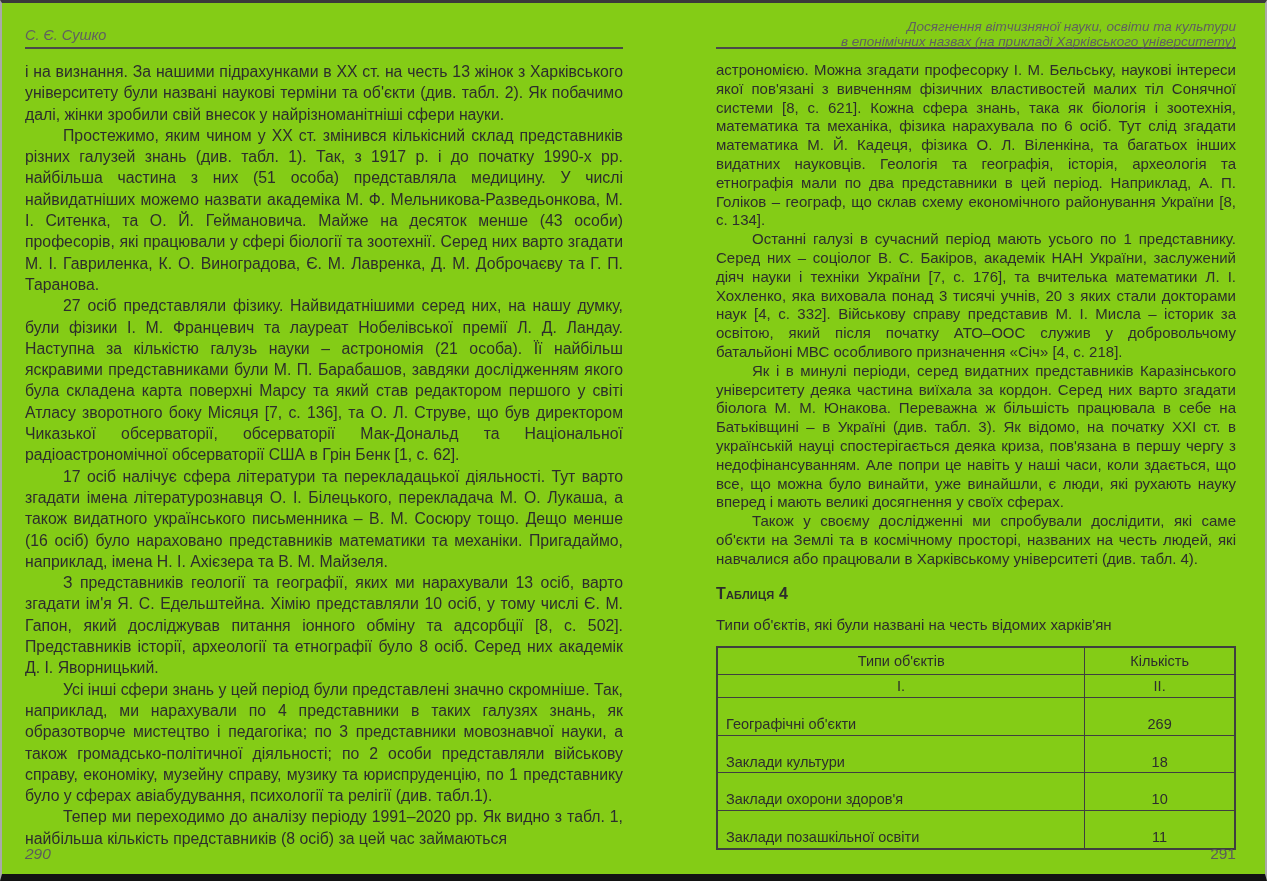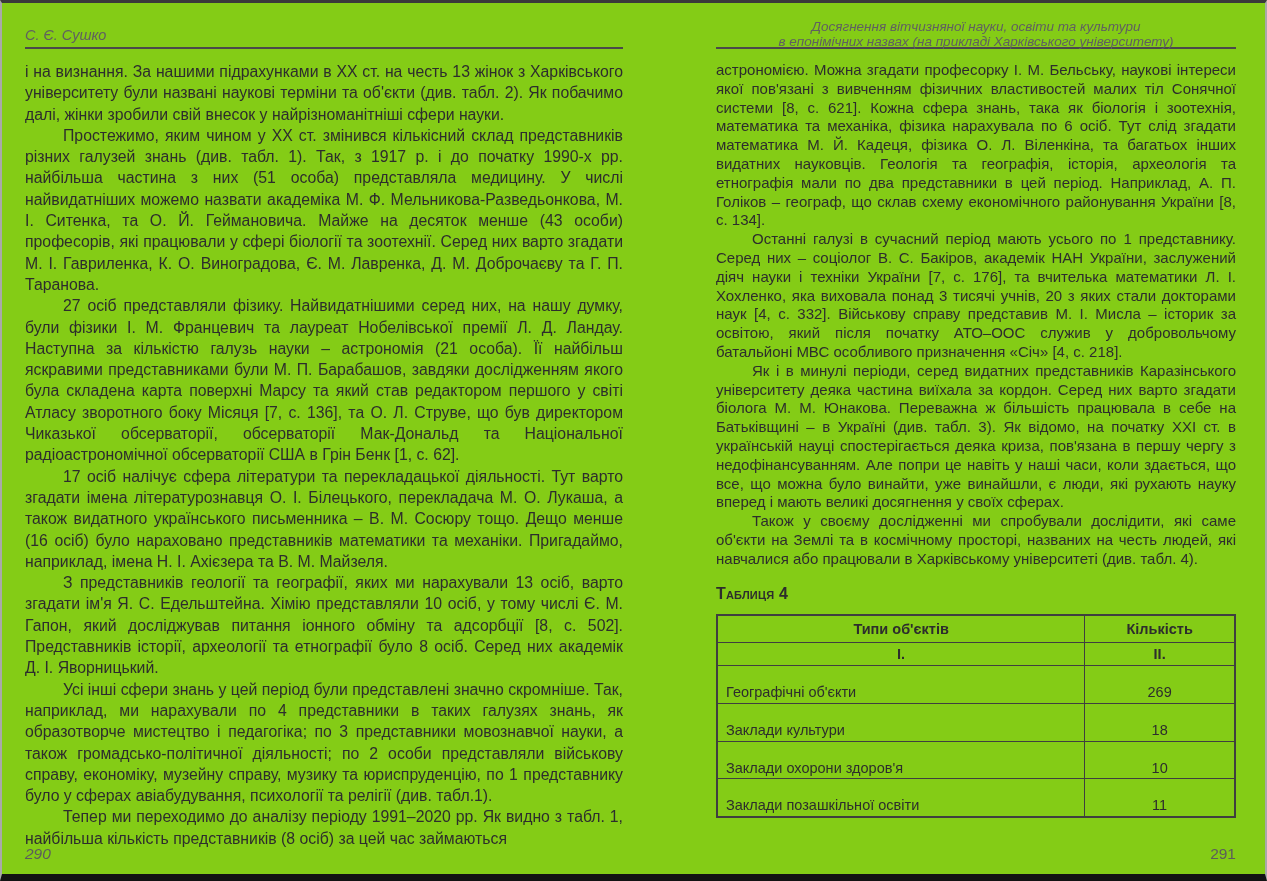--- a/index.html
+++ b/index.html
@@ -16,41 +16,41 @@
   }
   .page { position:absolute; }
   .page-left  { left:23px;  top:20px; width:598px; }
   .page-right { left:714px; top:17px; width:520px; }
 
   .running-head {
     border-bottom:2px solid #4a4a4a;
     color:#606060; font-style:italic;
   }
   .rh-left { height:26px; display:flex; align-items:flex-end; font-size:14.5px; padding-bottom:4px; }
-  .rh-right { height:29px; font-size:13.5px; line-height:14.5px; text-align:center; padding-bottom:3px; }
+  .rh-right { height:29px; font-size:13.5px; line-height:14.5px; text-align:right; padding-bottom:3px; }
 
   .body-text { margin-top:12px; text-align:justify; }
   .body-left  { font-size:15.8px; line-height:21.3px; }
   .body-right { font-size:15px;   line-height:18.8px; }
   .body-text p { margin:0; }
   .body-left  p.indent { text-indent:38px; }
   .body-right p.indent { text-indent:36px; }
 
   .table-heading {
     margin-top:16px; font-weight:bold; font-size:16px;
     font-variant:small-caps; letter-spacing:0.2px;
   }
   .table-caption { margin-top:13px; font-size:15px; }
 
   table.objects {
     margin-top:11px; width:100%; border-collapse:collapse;
     font-size:14.5px; border:2px solid #3f3f3f;
   }
   table.objects th, table.objects td { border:1px solid #3f3f3f; }
-  table.objects th { font-weight:bold; text-align:center; padding:4px 4px 3px; }
+  table.objects th { font-weight:normal; text-align:center; padding:4px 4px 3px; }
   table.objects th.sub { padding:2px 4px 1px; }
   table.objects td { padding:17px 8px 1px; height:21px; }
   table.objects td.type { text-align:left; }
   table.objects td.count { text-align:center; }
   table.objects col.c1 { width:71%; }
   table.objects col.c2 { width:29%; }
 
   .pagenum {
     position:absolute; top:842px; font-size:15.5px; color:#5c5c5c;
   }
@@ -83,20 +83,21 @@
       <div>Досягнення вітчизняної науки, освіти та культури</div>
       <div>в епонімічних назвах (на прикладі Харківського університету)</div>
     </div>
     <div class="body-text body-right">
       <p>астрономією. Можна згадати професорку І. М. Бельську, наукові інтереси якої пов'язані з вивченням фізичних властивостей малих тіл Сонячної системи [8, с. 621]. Кожна сфера знань, така як біологія і зоотехнія, математика та механіка, фізика нарахувала по 6 осіб. Тут слід згадати математика М. Й. Кадеця, фізика О. Л. Віленкіна, та багатьох інших видатних науковців. Геологія та географія, історія, археологія та етнографія мали по два представники в цей період. Наприклад, А. П. Голіков – географ, що склав схему економічного районування України [8, с. 134].</p>
       <p class="indent">Останні галузі в сучасний період мають усього по 1 представнику. Серед них – соціолог В. С. Бакіров, академік НАН України, заслужений діяч науки і техніки України [7, с. 176], та вчителька математики Л. І. Хохленко, яка виховала понад 3 тисячі учнів, 20 з яких стали докторами наук [4, с. 332]. Військову справу представив М. І. Мисла – історик за освітою, який після початку АТО–ООС служив у добровольчому батальйоні МВС особливого призначення «Січ» [4, с. 218].</p>
       <p class="indent">Як і в минулі періоди, серед видатних представників Каразінського університету деяка частина виїхала за кордон. Серед них варто згадати біолога М. М. Юнакова. Переважна ж більшість працювала в себе на Батьківщині – в Україні (див. табл. 3). Як відомо, на початку XXI ст. в українській науці спостерігається деяка криза, пов'язана в першу чергу з недофінансуванням. Але попри це навіть у наші часи, коли здається, що все, що можна було винайти, уже винайшли, є люди, які рухають науку вперед і мають великі досягнення у своїх сферах.</p>
       <p class="indent">Також у своєму дослідженні ми спробували дослідити, які саме об'єкти на Землі та в космічному просторі, названих на честь людей, які навчалися або працювали в Харківському університеті (див. табл. 4).</p>
 
       <div class="table-heading">Таблиця 4</div>
+      <div class="table-caption">Типи об'єктів, які були названі на честь відомих харків'ян</div>
 
       <table class="objects">
         <colgroup>
             <col class="c1">
             <col class="c2">
           </colgroup>
         <thead>
           <tr>
             <th>Типи об'єктів</th>
             <th>Кількість</th>

